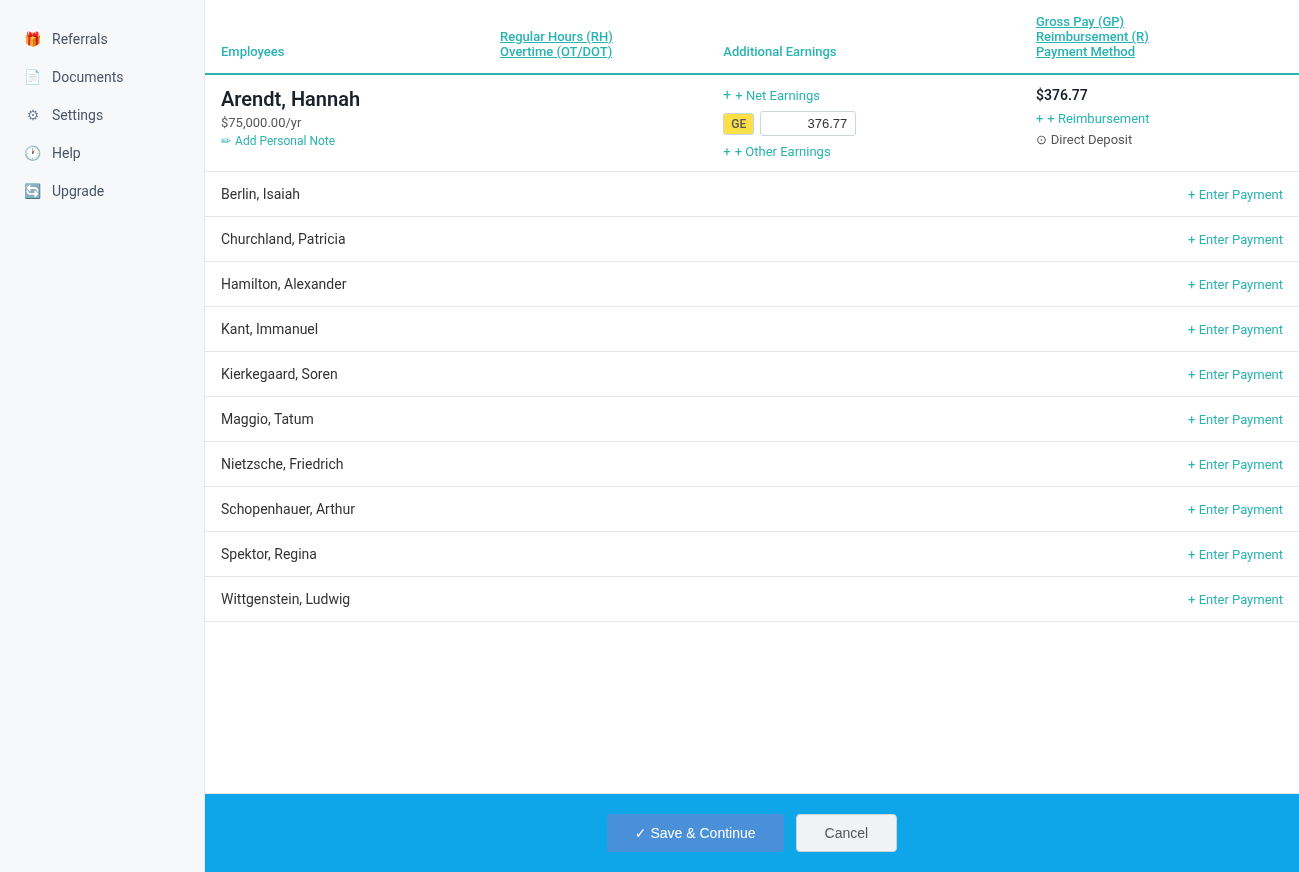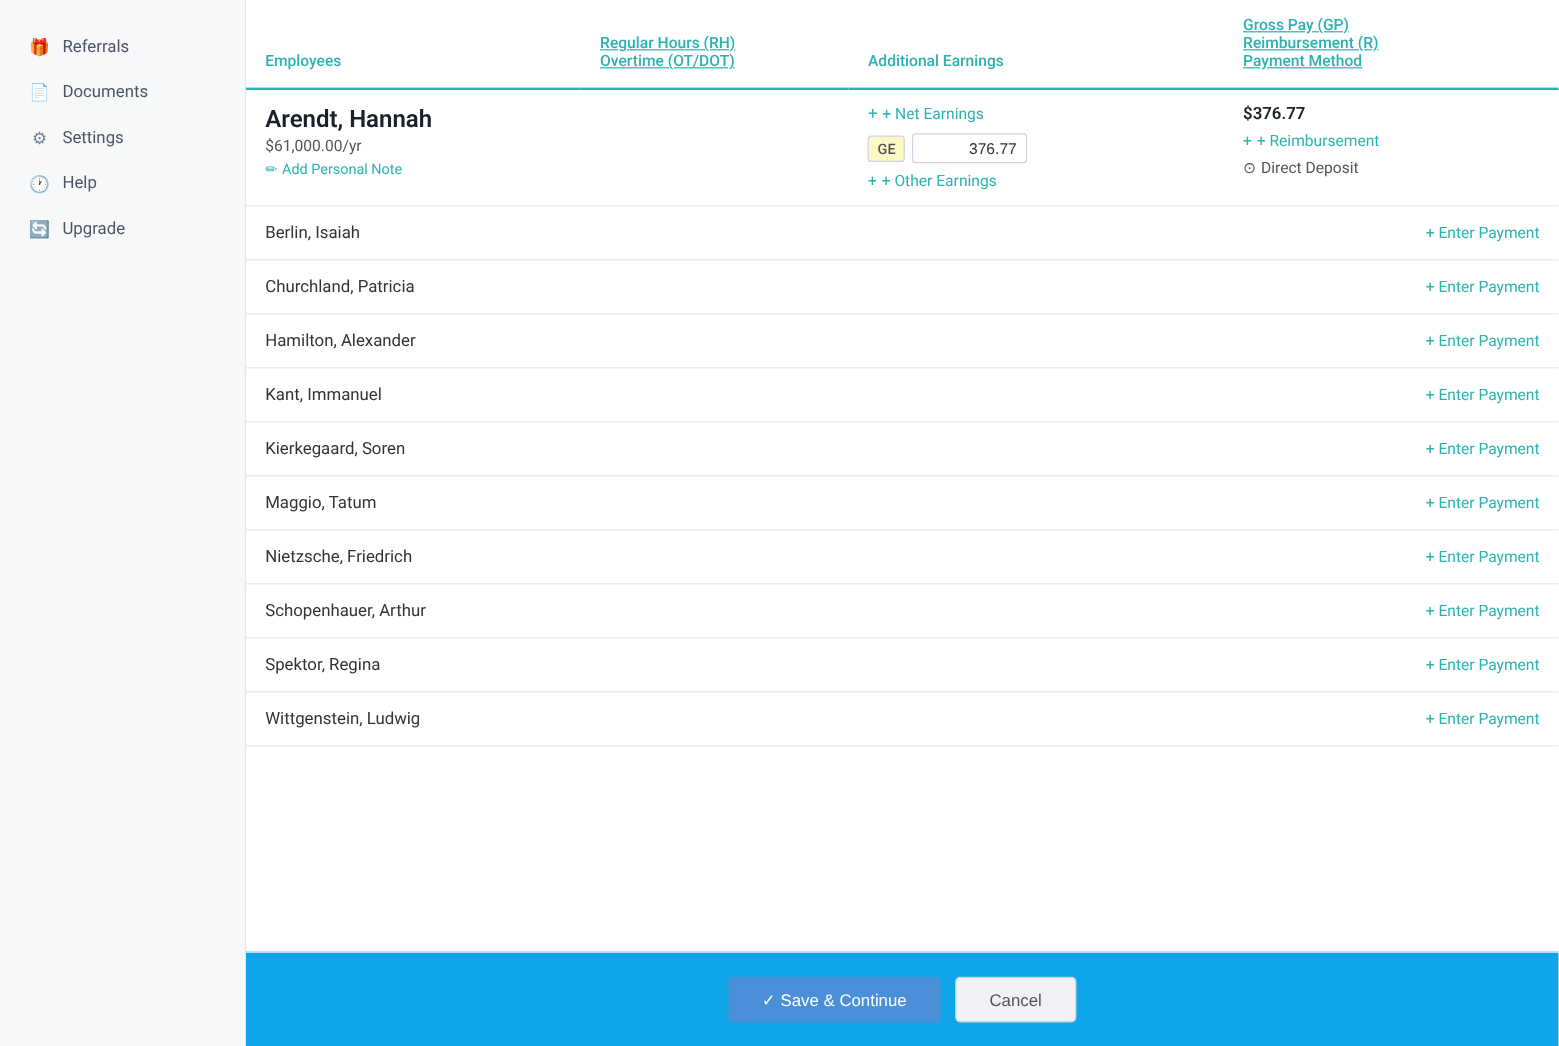--- a/index.html
+++ b/index.html
@@ -129,21 +129,21 @@
     }
 
     .earnings-input-row {
       display: flex;
       align-items: center;
       gap: 6px;
       margin-bottom: 8px;
     }
 
     .ge-badge {
-      background: #fef9c3;
+      background: #fde047;
       color: #555;
       border: 1px solid #cbd5e0;
       border-radius: 3px;
       padding: 3px 7px;
       font-size: 12px;
       font-weight: 500;
     }
 
     .earnings-input {
       border: 1px solid #cbd5e0;
@@ -285,21 +285,21 @@
             <span class="th-sub">Reimbursement (R)</span>
             <span class="th-sub">Payment Method</span>
           </th>
         </tr>
       </thead>
       <tbody>
 
         <tr class="employee-row">
           <td>
             <div class="employee-name">Arendt, Hannah</div>
-            <div class="employee-salary">$61,000.00/yr</div>
+            <div class="employee-salary">$75,000.00/yr</div>
             <div class="add-note">
               <span>✏</span>
               <span>Add Personal Note</span>
             </div>
           </td>
           <td></td>
           <td>
             <div class="net-earnings">
               <span class="plus-icon">+</span>
               <span>+ Net Earnings</span>

